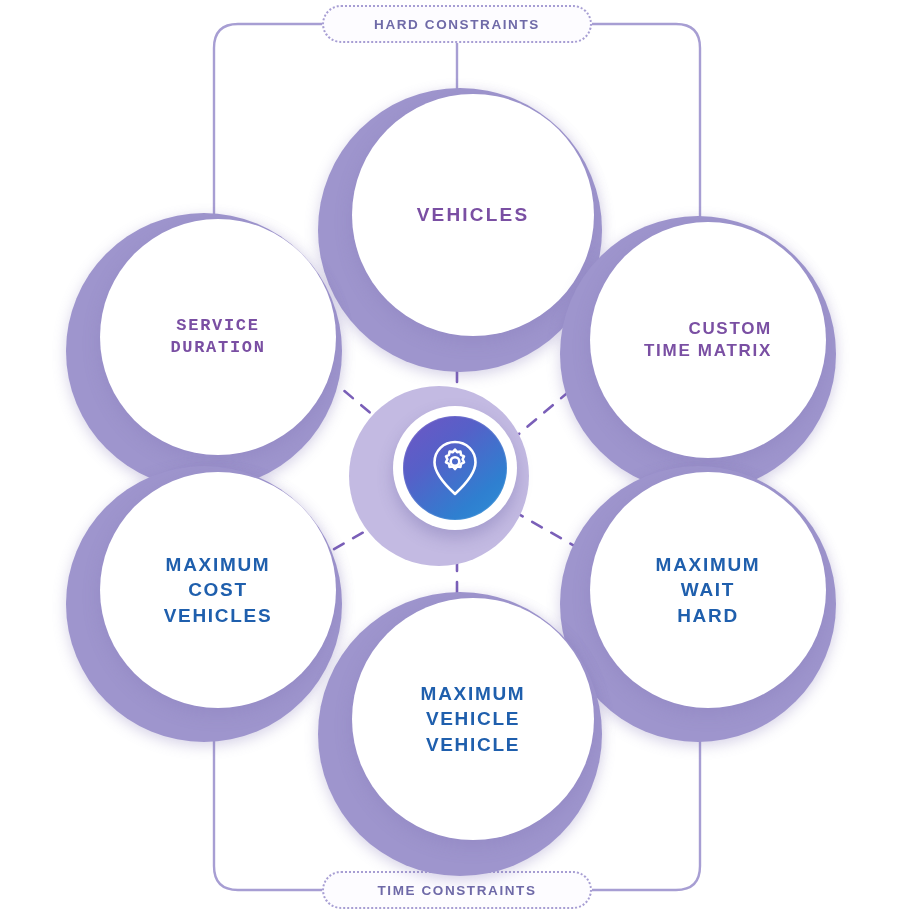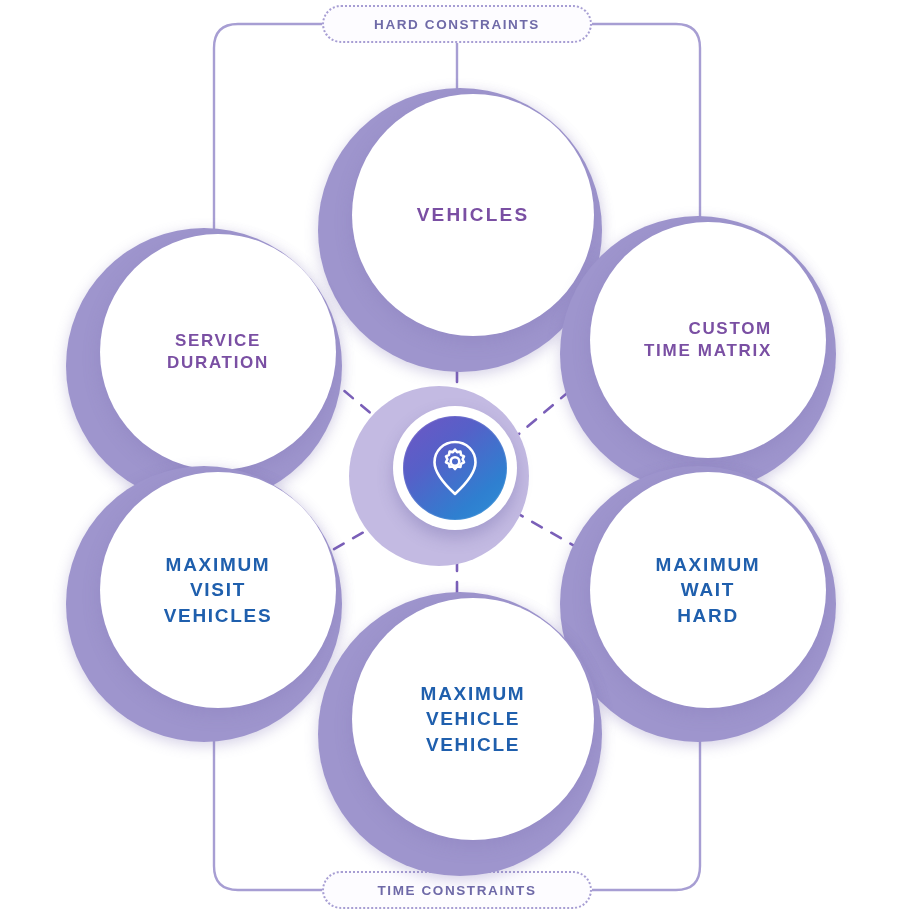--- a/index.html
+++ b/index.html
@@ -86,21 +86,21 @@
     font-size: 19px;
     letter-spacing: 2.2px;
   }
   .hard .label { color: #7a4fa3; font-size: 17px; }
   .soft .label { color: #1f5fad; font-size: 19px; }
 
   
   #bubble-heterogenous-vehicles { left: 318px; top: 88px;  width: 284px; height: 284px; }
   #bubble-heterogenous-vehicles .disc { left: 34px; top: 6px;  width: 242px; height: 242px; }
 
-  #bubble-service-duration { left: 66px;  top: 228px; width: 276px; height: 276px; }
+  #bubble-service-duration { left: 66px;  top: 213px; width: 276px; height: 276px; font-family: Liberation Mono, monospace; }
   #bubble-service-duration .disc { left: 34px; top: 6px;  width: 236px; height: 236px; }
 
   #bubble-custom-cost-matrix { left: 560px; top: 216px; width: 276px; height: 276px; }
   #bubble-custom-cost-matrix .disc { left: 30px; top: 6px;  width: 236px; height: 236px; text-align: right; }
 
   #bubble-maximum-visit-lateness { left: 66px;  top: 466px; width: 276px; height: 276px; }
   #bubble-maximum-visit-lateness .disc { left: 34px; top: 6px;  width: 236px; height: 236px; }
 
   #bubble-maximum-wait-time { left: 560px; top: 466px; width: 276px; height: 276px; }
   #bubble-maximum-wait-time .disc { left: 30px; top: 6px;  width: 236px; height: 236px; }
@@ -203,21 +203,21 @@
         <div>TIME MATRIX</div>
       </div>
     </div>
   </div>
 
   <div class="bubble soft" id="bubble-maximum-visit-lateness">
     <div class="ring"></div>
     <div class="disc">
       <div class="label">
         <div>MAXIMUM</div>
-        <div>VISIT</div>
+        <div>COST</div>
         <div>VEHICLES</div>
       </div>
     </div>
   </div>
 
   <div class="bubble soft" id="bubble-maximum-wait-time">
     <div class="ring"></div>
     <div class="disc">
       <div class="label">
         <div>MAXIMUM</div>

